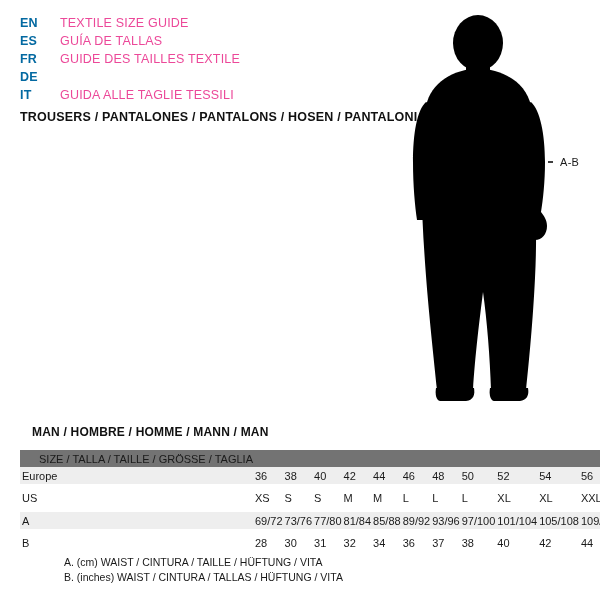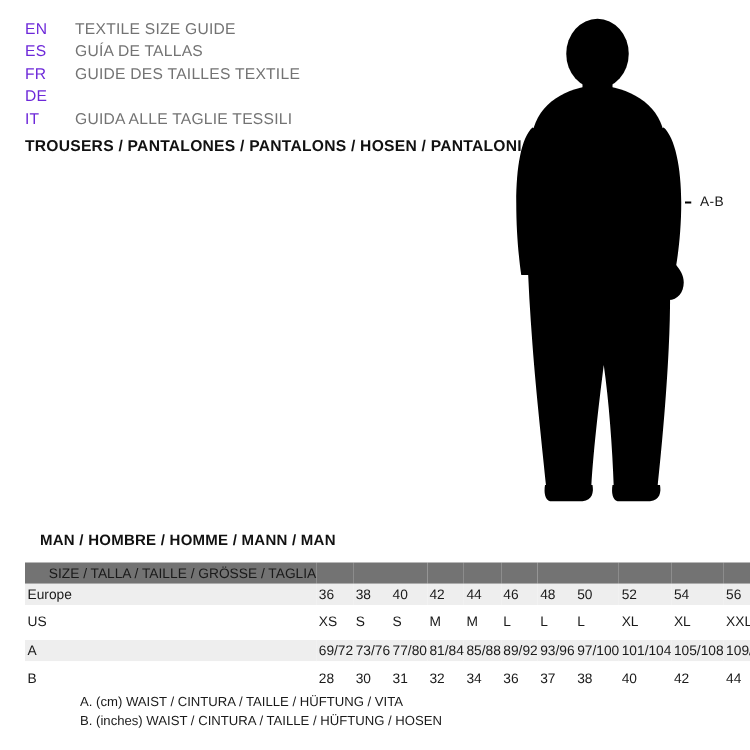--- a/index.html
+++ b/index.html
@@ -30,24 +30,25 @@
   .lang-row {
     display: flex;
     align-items: baseline;
     height: 18px;
     font-size: 12.5px;
     letter-spacing: 0.2px;
   }
   .lang-code {
     width: 40px;
     flex: 0 0 40px;
-    color: #6d28d9;
+    color: #0369a1;
+    font-weight: bold;
   }
   .lang-text {
-    color: #737373;
+    color: #ec4899;
     white-space: nowrap;
   }
 
   .section-title {
     position: absolute;
     left: 20px;
     top: 110px;
     font-size: 12.5px;
     font-weight: bold;
     letter-spacing: 0.2px;
@@ -255,16 +256,16 @@
         <td class="val">38</td>
         <td class="val">40</td>
         <td class="val">42</td>
         <td class="val">44</td>
       </tr>
     </tbody>
   </table>
 
   <div class="footnotes">
     <div>A. (cm) WAIST / CINTURA / TAILLE / HÜFTUNG / VITA</div>
-    <div>B. (inches) WAIST / CINTURA / TAILLE / HÜFTUNG / HOSEN</div>
+    <div>B. (inches) WAIST / CINTURA / TALLAS / HÜFTUNG / VITA</div>
   </div>
 
 </div>
 
 </body></html>

